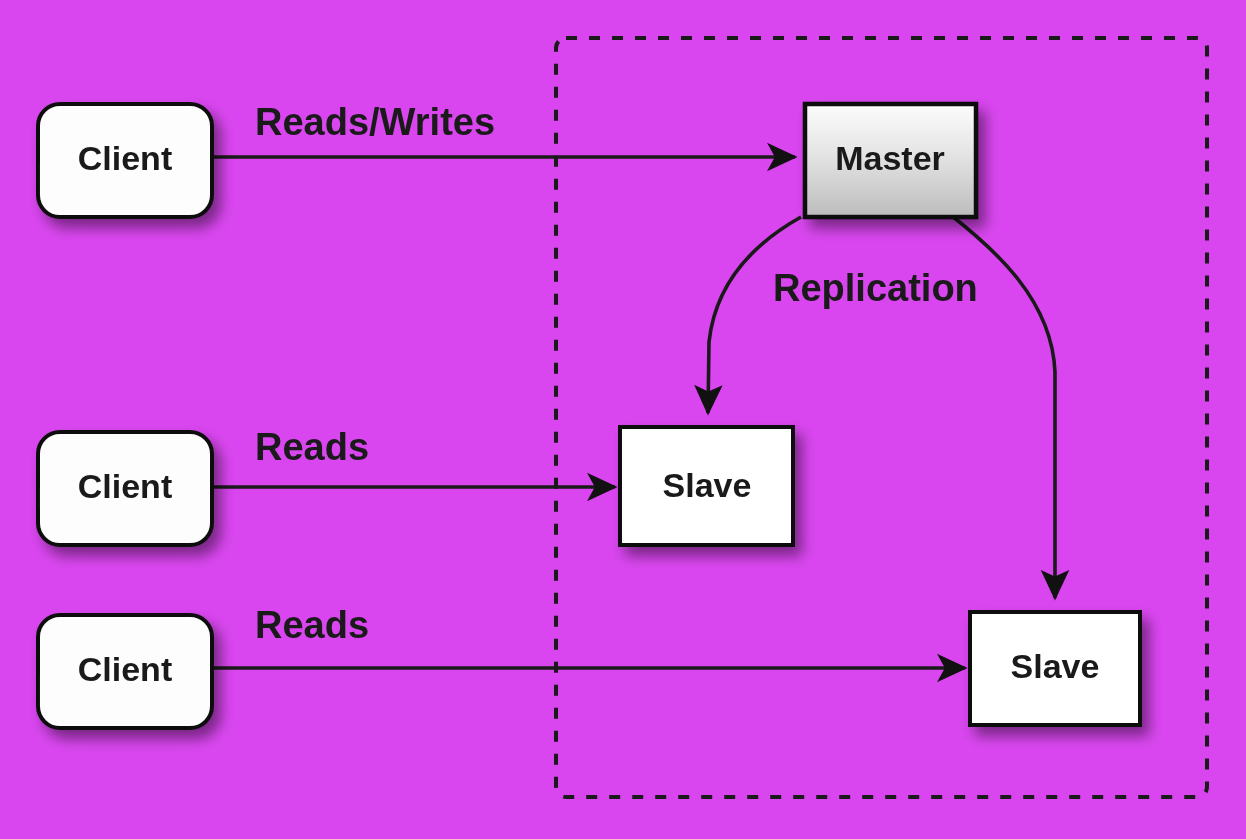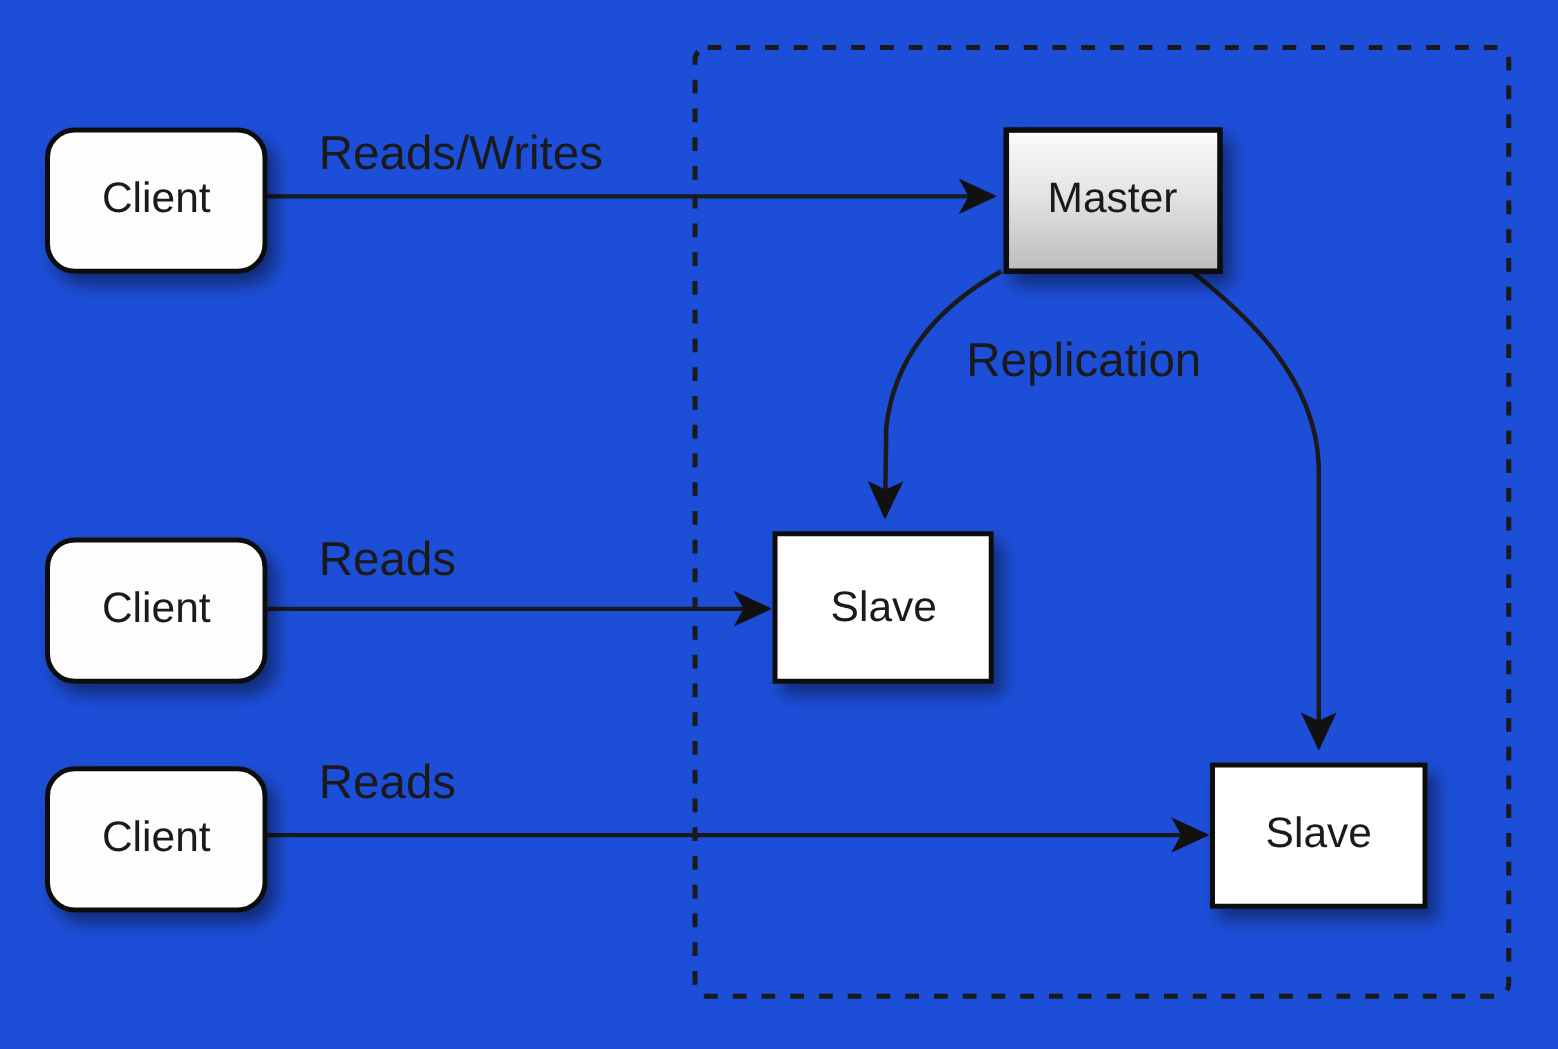--- a/index.html
+++ b/index.html
@@ -7,22 +7,23 @@
     padding: 0;
     background: #ffffff;
   }
   body {
     font-family: "Liberation Sans", sans-serif;
   }
   #canvas {
     position: relative;
     width: 1246px;
     height: 839px;
-    background: #1d4ed8;
+    background: #d946ef;
     overflow: hidden;
+    font-weight: bold;
   }
   #diagram-svg {
     position: absolute;
     left: 0;
     top: 0;
     width: 1246px;
     height: 839px;
   }
   .node-label {
     font-family: "Liberation Sans", sans-serif;

